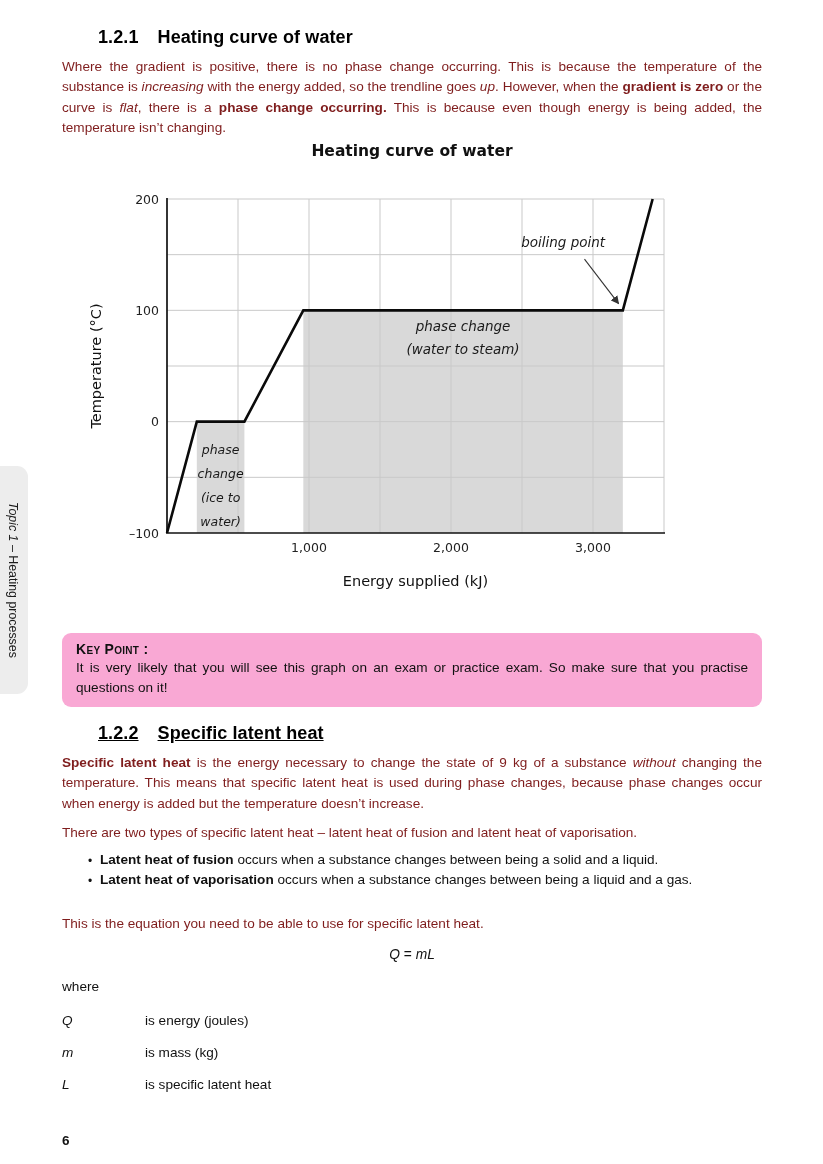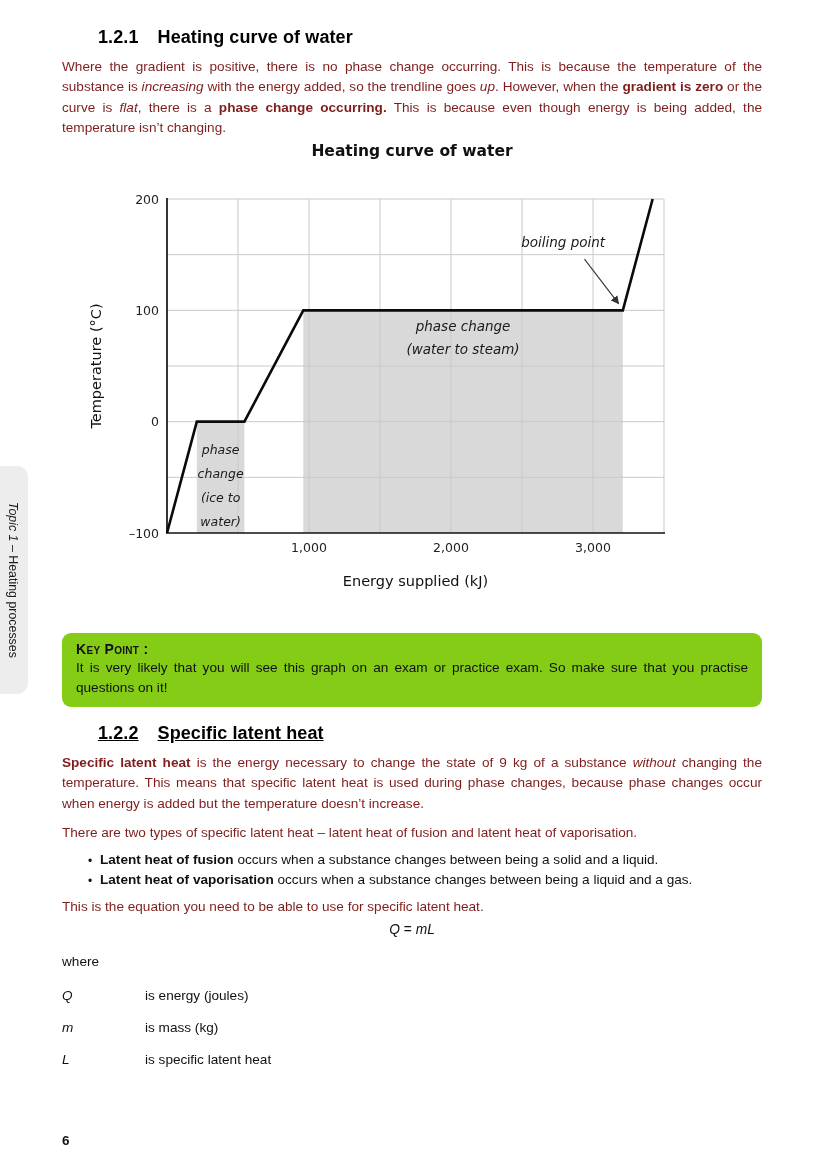--- a/index.html
+++ b/index.html
@@ -32,39 +32,39 @@
     font-family:"DejaVu Sans", sans-serif; font-size:15.5px; font-weight:bold; color:#111;
   }
   .chart-wrap { margin-left:23px; margin-top:31px; }
   .chart-wrap svg { display:block; }
   .tick { font-family:"DejaVu Sans", sans-serif; font-size:12.5px; fill:#222; }
   .axis-title { font-family:"DejaVu Sans", sans-serif; font-size:14.5px; fill:#111; }
   .hand { font-family:"DejaVu Sans", sans-serif; font-style:italic; font-size:12.5px; fill:#1a1a1a; }
   .hand-lg { font-size:13.5px; }
 
   .key-point {
-    margin-top:37px; background:#84cc16; border-radius:9px;
+    margin-top:37px; background:#f9a8d4; border-radius:9px;
     padding:7px 14px 9px 14px;
   }
   .key-point .kp-label {
     font-weight:bold; font-variant:small-caps; font-size:14px; letter-spacing:0.3px;
     line-height:18px; color:#111;
   }
   .key-point .kp-text { font-size:13.6px; line-height:20.2px; text-align:justify; color:#111; }
 
   ul.latent-list { margin-top:6px; list-style:none; }
   ul.latent-list li {
     font-size:13.6px; line-height:20.4px; padding-left:38px; position:relative;
   }
   ul.latent-list li::before {
     content:"•"; position:absolute; left:26px; font-size:12px; top:1px;
   }
 
   .equation {
-    margin-top:4px; text-align:center; font-size:13.8px; color:#111;
+    margin-top:12px; text-align:center; font-size:13.8px; color:#111;
   }
   .equation .var { font-style:italic; }
 
   .where { margin-top:17px; font-size:13.6px; }
 
   .defs { margin-top:17px; }
   .def-row { display:flex; margin-bottom:13px; font-size:13.6px; line-height:19px; }
   .def-row .sym { font-style:italic; width:83px; }
 
   .footer { position:absolute; left:62px; right:61px; top:1133px; height:20px; }
@@ -152,21 +152,21 @@
 
   <p class="body-text"><strong>Specific latent heat</strong><span> is the energy necessary to change the state of 9 kg of a substance </span><em>without</em><span> changing the temperature.  This means that specific latent heat is used during phase changes, because phase changes occur when energy is added but the temperature doesn’t increase.</span></p>
 
   <p class="body-text single">There are two types of specific latent heat – latent heat of fusion and latent heat of vaporisation.</p>
 
   <ul class="latent-list">
     <li><strong>Latent heat of fusion</strong><span> occurs when a substance changes between being a solid and a liquid.</span></li>
     <li><strong>Latent heat of vaporisation</strong><span> occurs when a substance changes between being a liquid and a gas.</span></li>
   </ul>
 
-  <p class="body-text single" style="margin-top:7px;">This is the equation you need to be able to use for specific latent heat.</p>
+  <p class="body-text single" style="margin-top:24px;">This is the equation you need to be able to use for specific latent heat.</p>
 
   <div class="equation"><span class="var">Q</span><span> = </span><span class="var">mL</span></div>
 
   <p class="where">where</p>
 
   <div class="defs">
     <div class="def-row">
         <span class="sym">Q</span>
         <span>is energy (joules)</span>
       </div>

